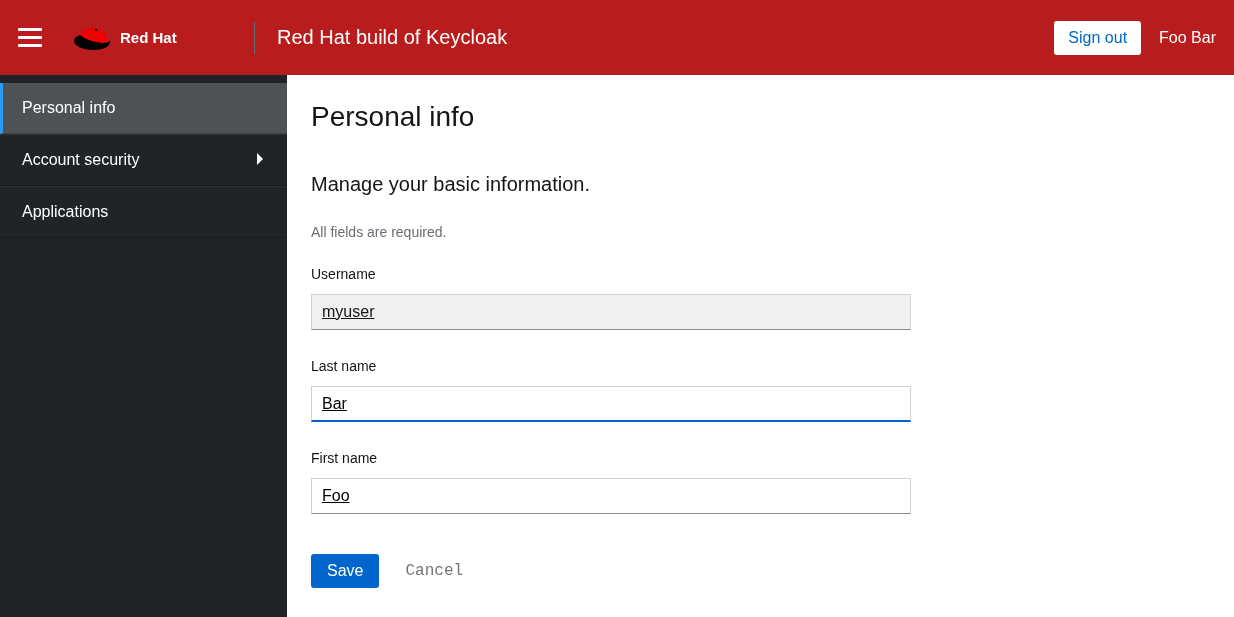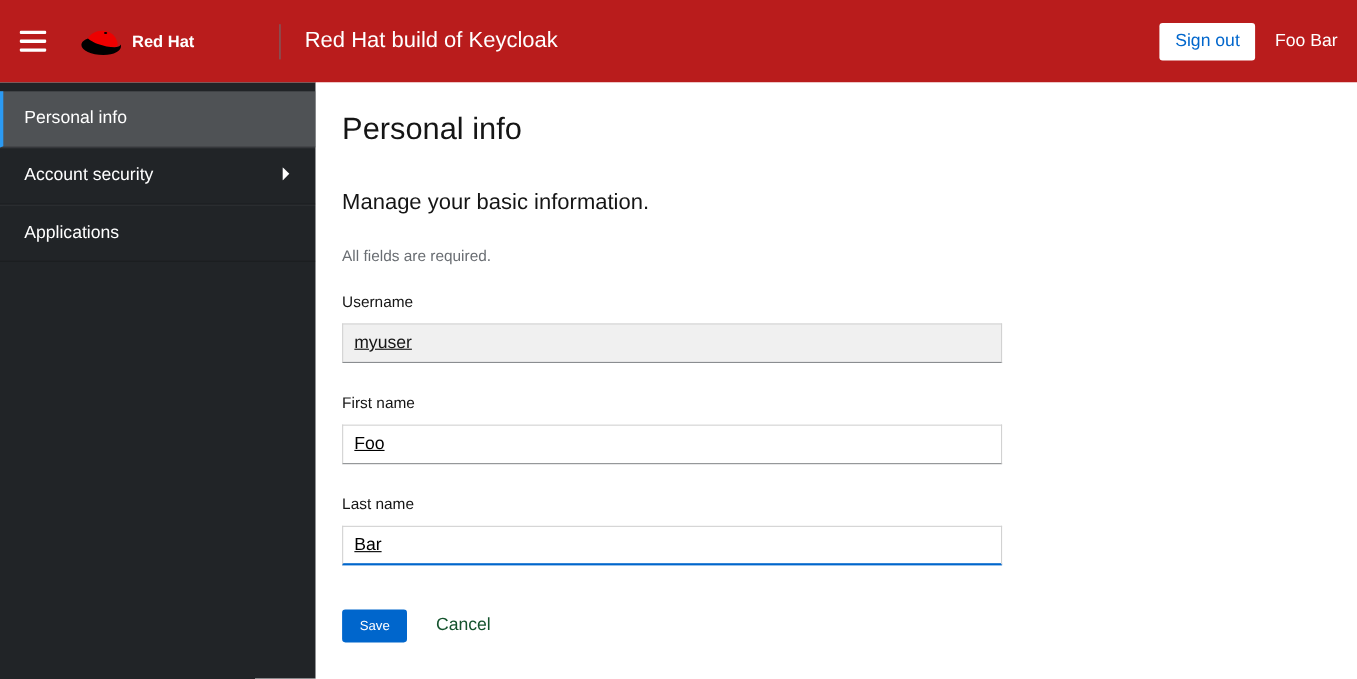--- a/index.html
+++ b/index.html
@@ -154,30 +154,31 @@
       margin-top: 40px;
       display: flex;
       gap: 26px;
       align-items: center;
     }
     .btn-primary {
       background: #0066cc;
       color: #fff;
       border: none;
       padding: 8px 16px;
-      font-size: 12px;
+      font-size: 16px;
       border-radius: 3px;
       cursor: pointer;
     }
     .btn-link {
       background: transparent;
-      color: #14532d;
+      color: #737373;
       border: none;
       font-size: 16px;
       cursor: pointer;
+      font-family: Liberation Mono, monospace;
     }
 
     .chevron-right-icon {
       display: inline-block;
     }
   </style>
 </head>
 <body>
 
 <header class="header">
@@ -232,27 +233,27 @@
     <h1 class="page-title">Personal info</h1>
     <p class="page-subtitle">Manage your basic information.</p>
     <p class="required-note">All fields are required.</p>
 
     <div class="form-group">
       <label class="form-label">Username</label>
       <input type="text" class="text-input readonly" readonly="" value="myuser" style="">
     </div>
 
     <div class="form-group">
+      <label class="form-label">Last name</label>
+      <input type="text" class="text-input focused" value="Bar" style="">
+    </div>
+
+    <div class="form-group">
       <label class="form-label">First name</label>
       <input type="text" class="text-input" value="Foo" style="">
-    </div>
-
-    <div class="form-group">
-      <label class="form-label">Last name</label>
-      <input type="text" class="text-input focused" value="Bar" style="">
     </div>
 
     <div class="button-row">
       <button class="btn-primary">Save</button>
       <button class="btn-link">Cancel</button>
     </div>
   </main>
 
 </div>
 

